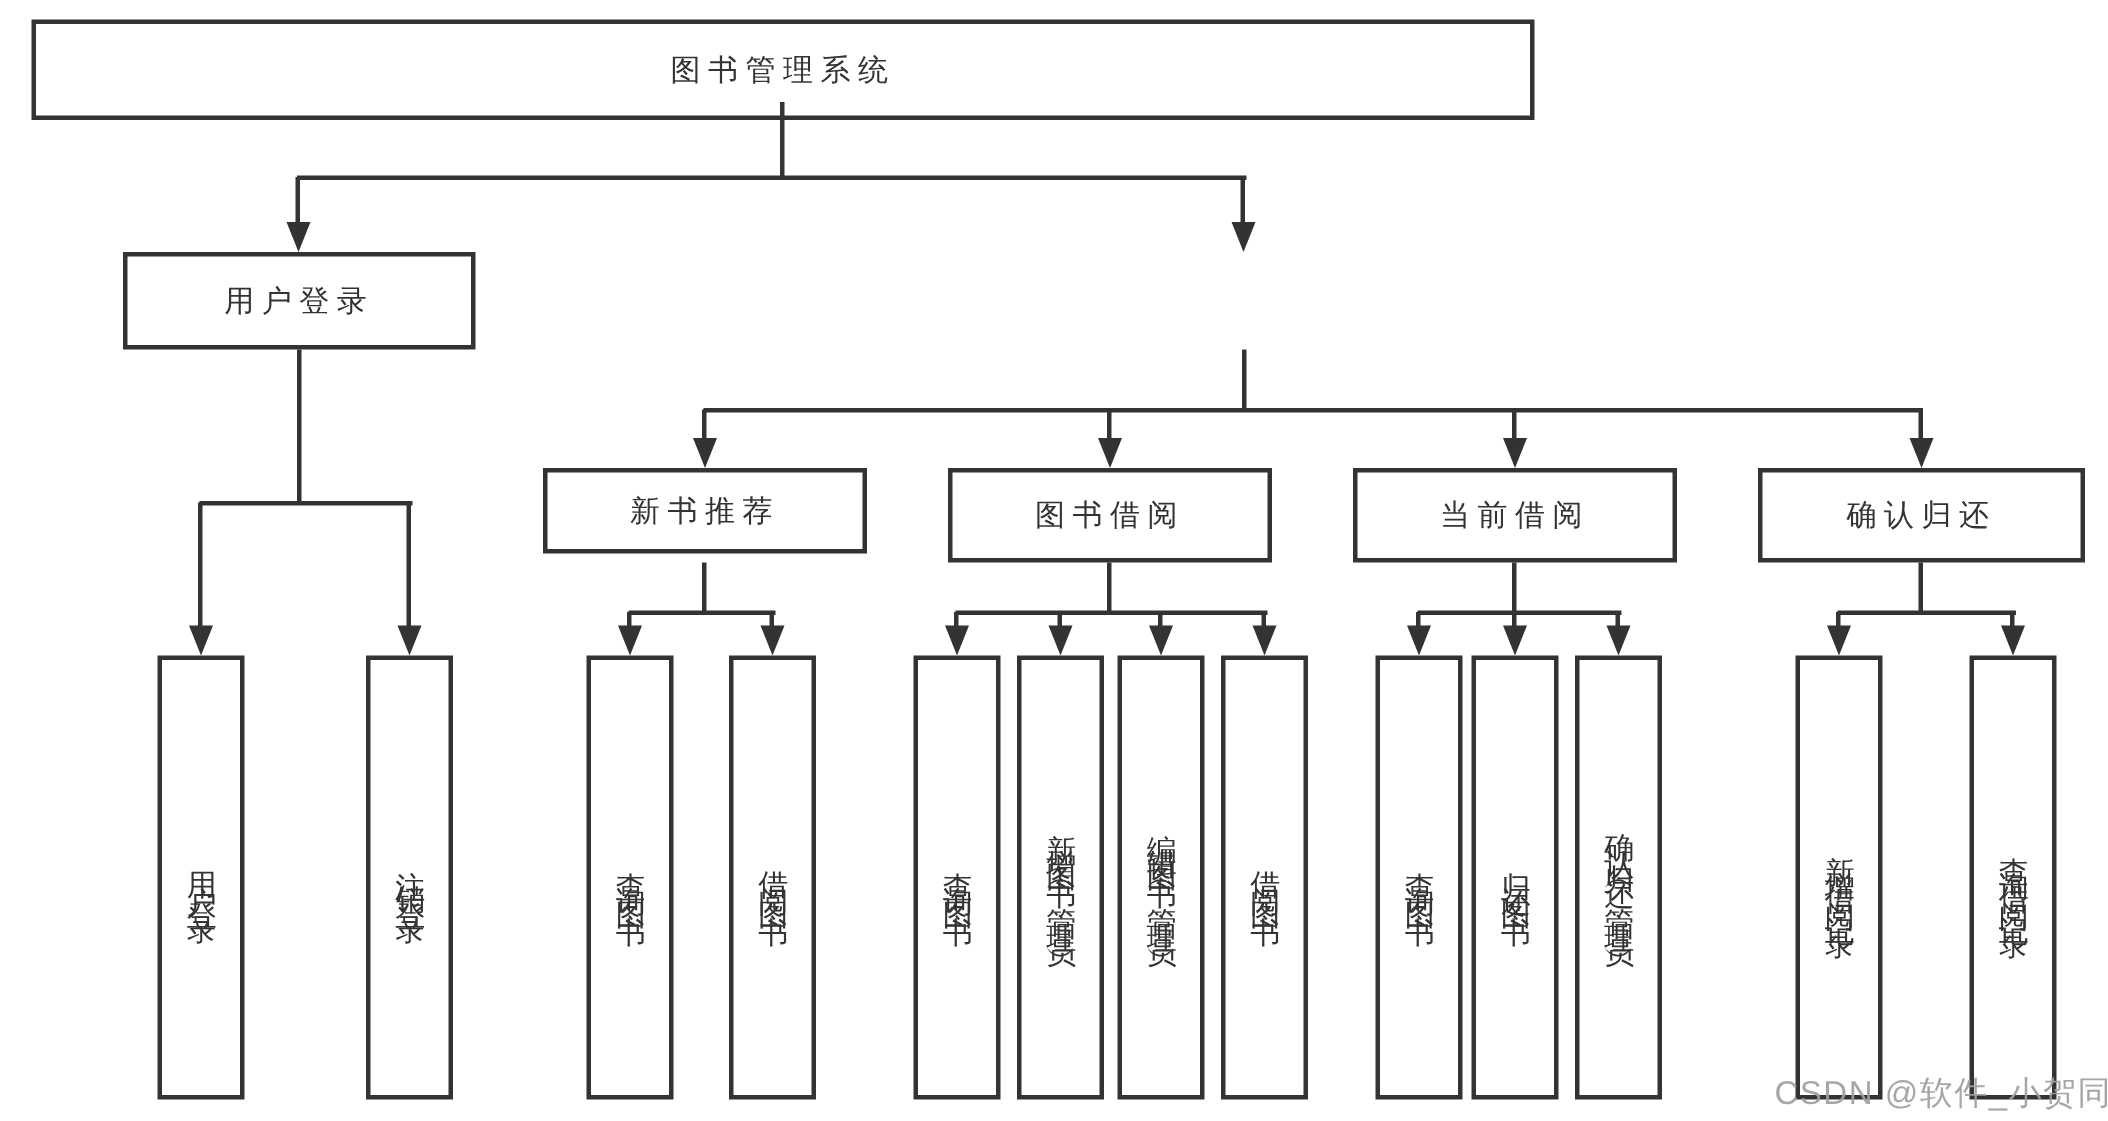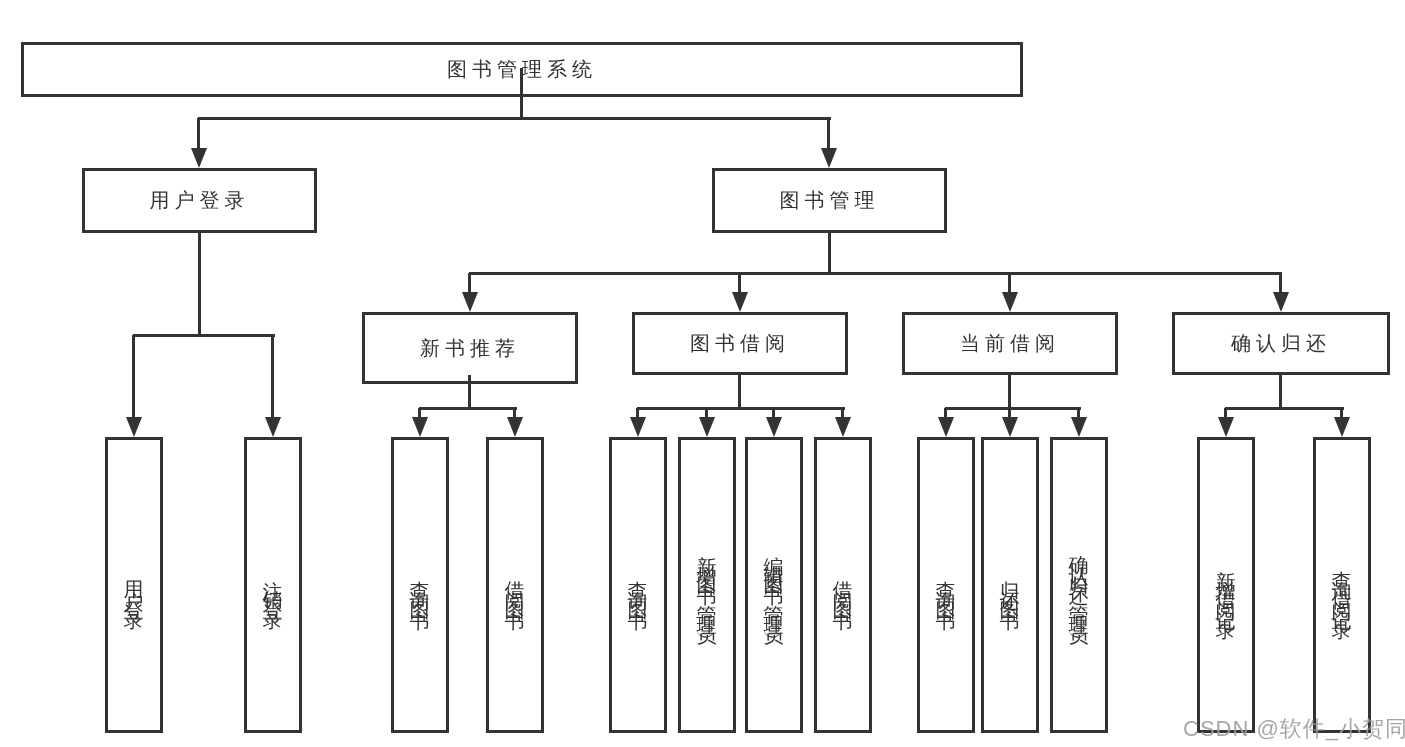--- a/index.html
+++ b/index.html
@@ -30,49 +30,46 @@
   .watermark{
     position:absolute;left:1183px;top:714px;font-size:22px;color:rgba(158,158,158,0.92);
     letter-spacing:1px;white-space:nowrap;z-index:5;
   }
 </style>
 </head>
 <body>
 
 <div class="canvas">
 
-  <div class="box" style="left:21px;top:13px;width:1002px;height:55px;margin-top:29px;">
+  <div class="box" style="left:21px;top:13px;width:1002px;height:67px;">
     <span class="hlabel">图书管理系统</span>
   </div>
 
   <div class="vline" style="left:520px;top:68px;height:50px;"></div>
   <div class="hline" style="left:198px;top:117px;width:633px;"></div>
   <div class="varrow" style="left:191px;top:118px;height:50px;"></div>
   <div class="varrow" style="left:821px;top:118px;height:50px;"></div>
 
   <div class="box" style="left:82px;top:168px;width:235px;height:65px;">
     <span class="hlabel">用户登录</span>
-  </div>
-  <div class="box" style="left:712px;top:168px;width:235px;height:65px;">
-    <span class="hlabel">图书管理</span>
   </div>
 
   <div class="vline" style="left:198px;top:233px;height:102px;"></div>
   <div class="hline" style="left:133px;top:334px;width:142px;"></div>
   <div class="varrow" style="left:126px;top:335px;height:102px;"></div>
   <div class="varrow" style="left:265px;top:335px;height:102px;"></div>
 
   <div class="vline" style="left:828px;top:233px;height:40px;"></div>
   <div class="hline" style="left:469px;top:272px;width:813px;"></div>
   <div class="varrow" style="left:462px;top:273px;height:39px;"></div>
   <div class="varrow" style="left:732px;top:273px;height:39px;"></div>
   <div class="varrow" style="left:1002px;top:273px;height:39px;"></div>
   <div class="varrow" style="left:1273px;top:273px;height:39px;"></div>
 
-  <div class="box" style="left:362px;top:312px;width:216px;height:72px;">
+  <div class="box" style="left:362px;top:312px;width:216px;height:57px;">
     <span class="hlabel">新书推荐</span>
   </div>
   <div class="box" style="left:632px;top:312px;width:216px;height:63px;">
     <span class="hlabel">图书借阅</span>
   </div>
   <div class="box" style="left:902px;top:312px;width:216px;height:63px;text-align:center;">
     <span class="hlabel">当前借阅</span>
   </div>
   <div class="box" style="left:1172px;top:312px;width:218px;height:63px;">
     <span class="hlabel">确认归还</span>

